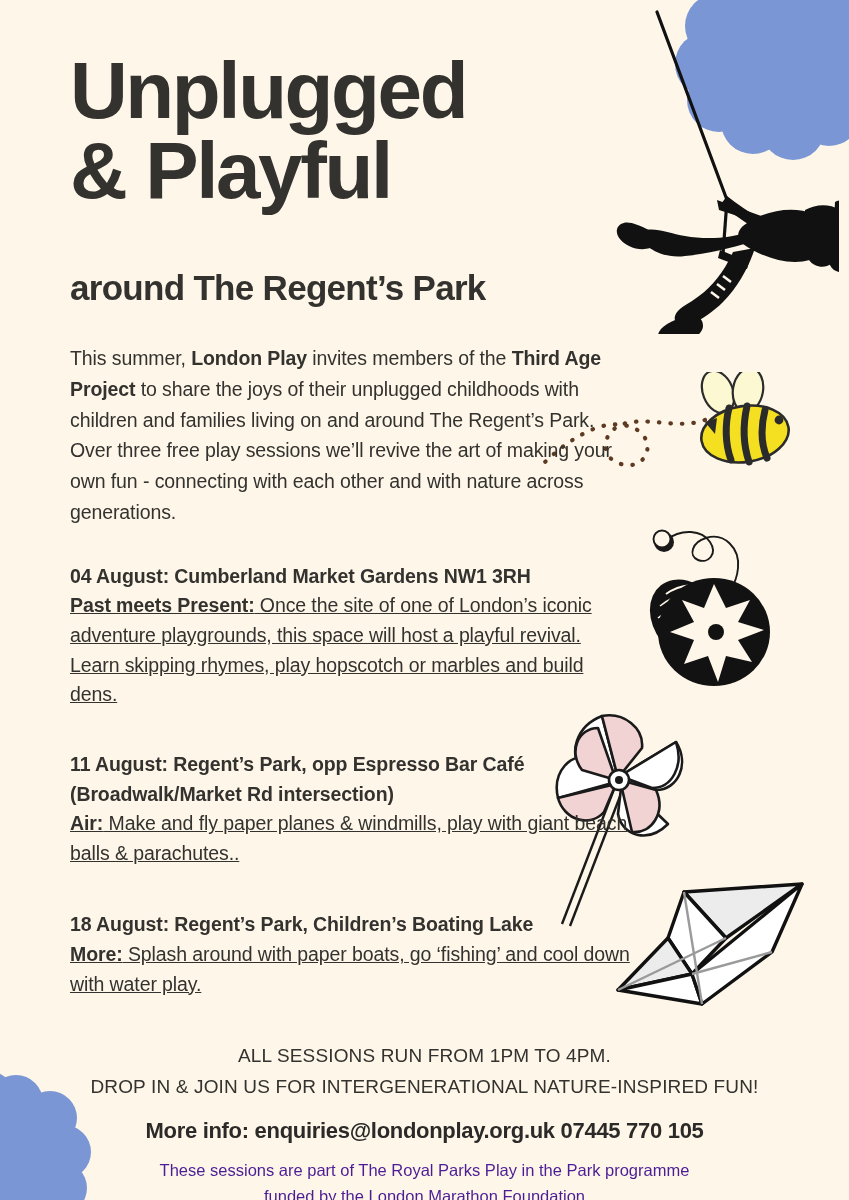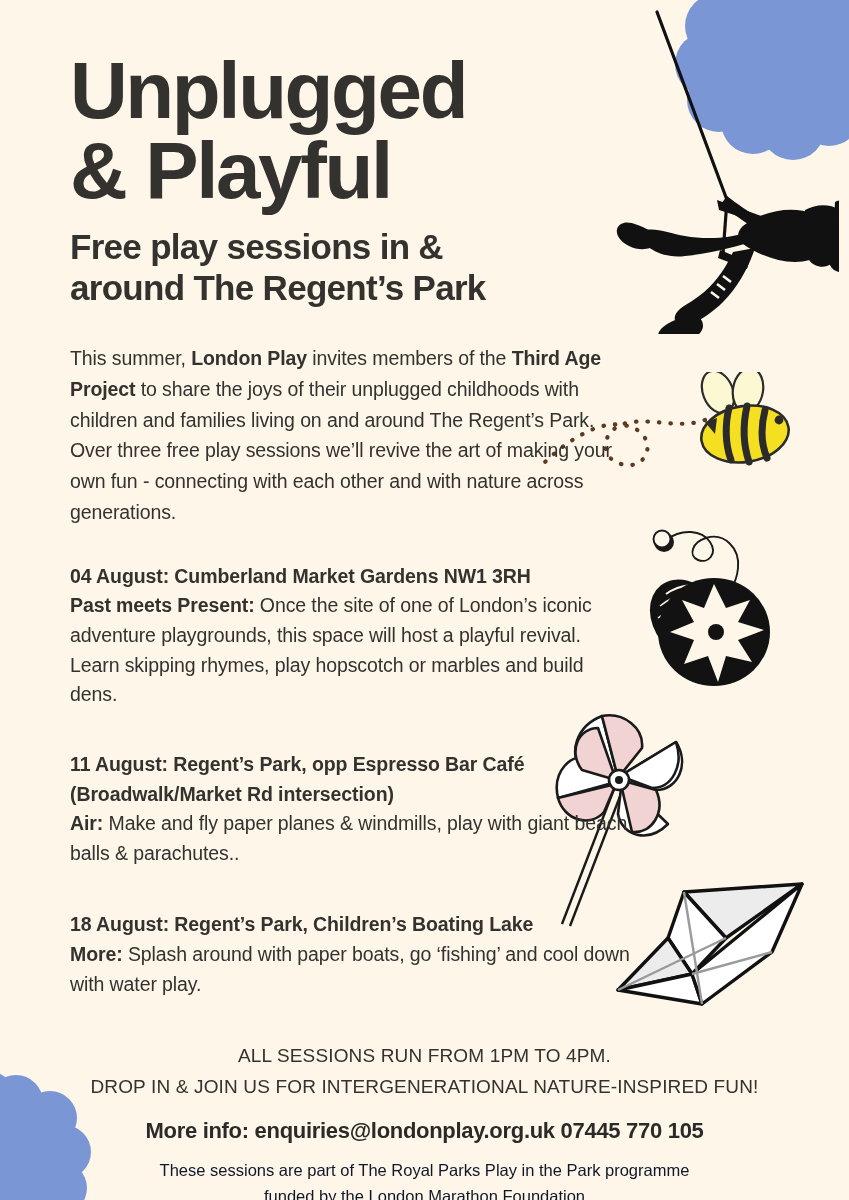--- a/index.html
+++ b/index.html
@@ -89,21 +89,21 @@
   #session-3 { margin-top: 42px; }
 
   .session-date {
     font-weight: 700;
     display: block;
   }
   .session-date-2nd-line {
     font-weight: 700;
     display: block;
   }
-  .session-body { display: block; }
+  .session-body { display: block; text-decoration: underline; }
   .session-body b { font-weight: 700; }
 
   #footer-block {
     margin-top: 42px;
     text-align: center;
     padding-right: 14px;
   }
   .footer-caps {
     font-size: 19px;
     letter-spacing: 0.15px;
@@ -114,21 +114,21 @@
     font-size: 22px;
     font-weight: 700;
     letter-spacing: -0.3px;
     margin-top: 16px;
     color: #2b2a28;
   }
   .footer-small {
     font-size: 16.5px;
     line-height: 1.55;
     margin-top: 14px;
-    color: #0f172a;
+    color: #4c1d95;
   }
 </style>
 </head>
 <body>
 
 <div id="poster">
 
   <svg class="deco" id="cloud-top-right" viewBox="0 0 190 185">
     <g fill="#7b96d4">
       <circle cx="48" cy="40" r="32"></circle>
@@ -276,21 +276,21 @@
     <path d="M120 60 L12 112" stroke="#9a9a9a" stroke-width="2.4" fill="none"></path>
     <path d="M86 96 L166 74" stroke="#9a9a9a" stroke-width="2.4" fill="none"></path>
   </svg>
 
   <div id="content">
 
     <div id="headline-block">
       <div class="headline">Unplugged</div>
       <div class="headline headline-line-2">&amp; Playful</div>
       <div class="subheadline">
-        <span>Free play sessions in &amp;</span><br>
+        <br>
         <span>around The Regent’s Park</span>
       </div>
     </div>
 
     <p id="intro-paragraph"><span>This summer, </span><b>London Play</b><span> invites members of the </span><b>Third Age Project</b><span> to share the joys of their unplugged childhoods with children and families living on and around The Regent’s Park. Over three free play sessions we’ll revive the art of making your own fun - connecting with each other and with nature across generations.</span></p>
 
     <div class="session" id="session-1">
       <span class="session-date">04 August: Cumberland Market Gardens NW1 3RH</span>
       <span class="session-body"><b> Past meets Present:</b><span> Once the site of one of London’s iconic adventure playgrounds, this space will host a playful revival. Learn skipping rhymes, play hopscotch or marbles and build dens.</span></span>
     </div>

